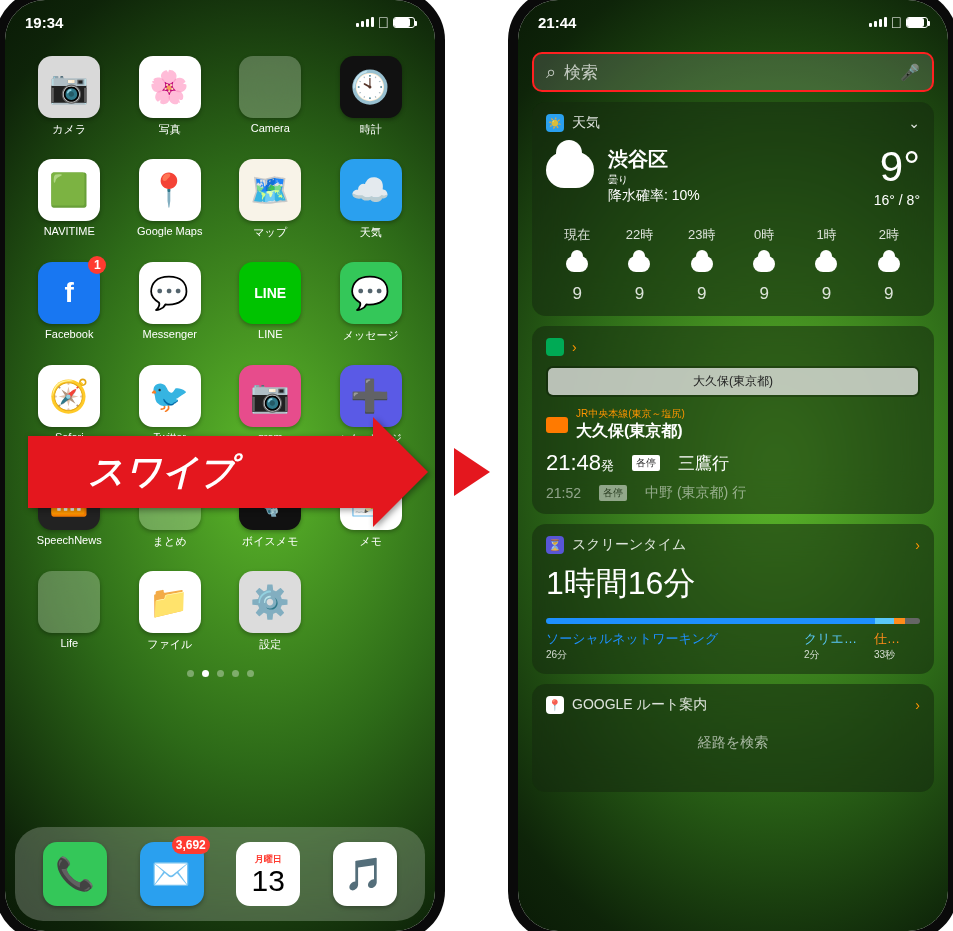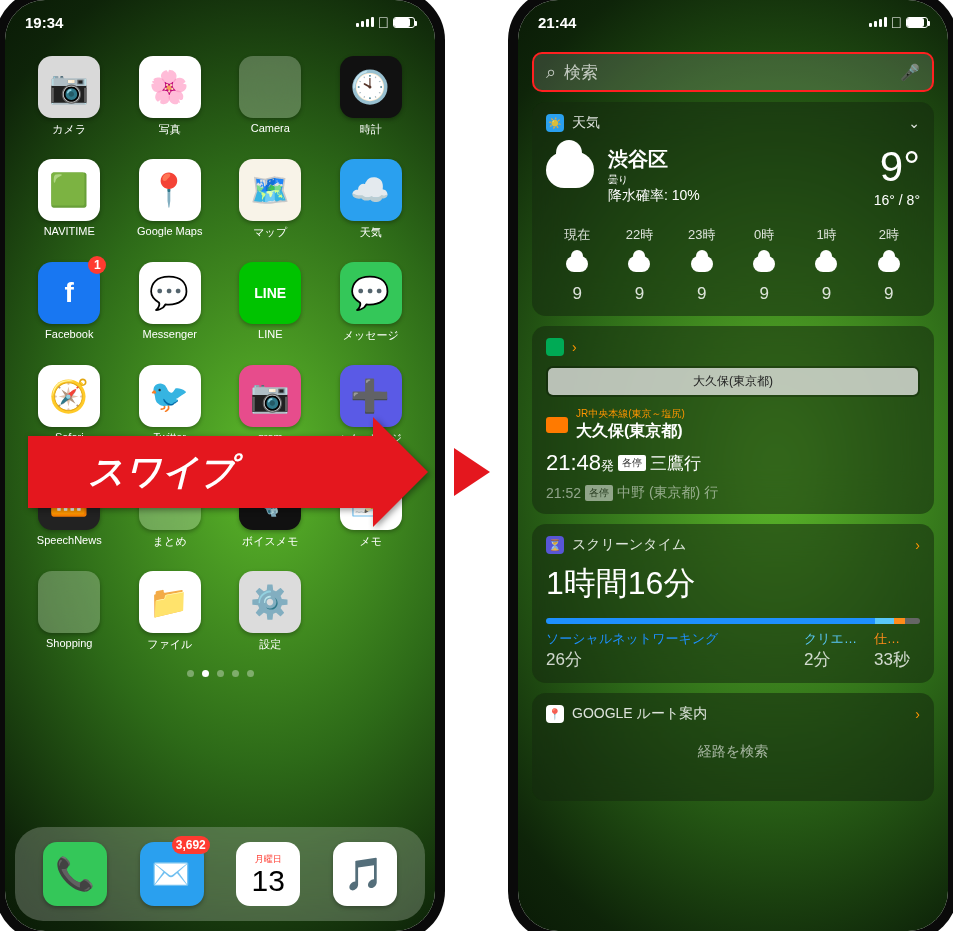--- a/index.html
+++ b/index.html
@@ -62,33 +62,33 @@
   .wtemp { text-align:right; font-weight:200; }
   .hourly { display:grid; grid-template-columns:repeat(6,1fr); text-align:center; margin-top:18px;
             font-size:13px; gap:8px 0; color:rgba(255,255,255,.85); }
   .minicloud { width:22px; height:16px; background:#fff; border-radius:10px; margin:4px auto; position:relative; }
   .minicloud::before{content:'';position:absolute;width:12px;height:12px;background:#fff;border-radius:50%;top:-6px;left:5px;}
   .tabs { display:flex; background:rgba(0,0,0,.25); border-radius:7px; padding:2px; margin-top:10px; font-size:12px; }
   .tabs div { flex:1; text-align:center; padding:5px 0; border-radius:5px; color:rgba(255,255,255,.8); }
   .tabs div.on { background:rgba(255,255,255,.7); color:#222; }
   .train { display:flex; align-items:center; gap:8px; margin-top:10px; }
   .train-ico { width:22px; height:16px; background:#ff7a00; border-radius:3px; position:relative; }
-  .dep { display:flex; align-items:center; gap:4px; margin-top:8px; font-size:17px; }
+  .dep { display:flex; align-items:center; gap:18px; margin-top:8px; font-size:17px; }
   .tag { background:#fff; color:#333; font-size:10px; padding:1px 4px; border-radius:2px; }
   .stbar { height:6px; border-radius:3px; margin-top:12px;
            background:linear-gradient(90deg,#1e90ff 0 88%, #5ac8fa 88% 93%, #ff8c1a 93% 96%, #666 96% 100%); }
   .stlabels { display:flex; margin-top:6px; font-size:13px; }
   .stlabels div:nth-child(1){color:#1e90ff;flex:1}
   .stlabels div:nth-child(2){color:#5ac8fa;width:70px}
   .stlabels div:nth-child(3){color:#ff8c1a;width:46px}
-  .stsub { display:flex; font-size:17px; color:rgba(255,255,255,.8); }
+  .stsub { display:flex; font-size:10px; color:rgba(255,255,255,.8); }
   .stsub div:nth-child(1){flex:1} .stsub div:nth-child(2){width:70px} .stsub div:nth-child(3){width:46px}
   .cal { background:#fff; border-radius:14px; display:flex; flex-direction:column; align-items:center;
          justify-content:center; color:#000; width:64px; height:64px; }
-  .cal .d{color:#ff3b30;font-size:9px;font-weight:400} .cal .n{font-size:30px;font-weight:300;line-height:1}
+  .cal .d{color:#ff3b30;font-size:9px;font-weight:700} .cal .n{font-size:30px;font-weight:300;line-height:1}
 </style>
 </head>
 <body>
 
 <div class="phone left">
   <div class="status">
     <span>19:34</span>
     <div class="status-r">
       <span class="bars">
           <span></span>
@@ -208,21 +208,21 @@
           <span style="background: rgb(24, 119, 242);"></span>
           <span style="background: rgb(228, 64, 95);"></span>
           <span style="background: rgb(255, 0, 80);"></span>
           <span style="background: rgb(37, 211, 102);"></span>
           <span style="background: rgb(255, 204, 0);"></span>
           <span style="background: rgb(230, 0, 35);"></span>
           <span style="background: rgb(0, 185, 0);"></span>
           <span style="background: rgb(100, 65, 165);"></span>
           <span style="background: rgb(255, 69, 0);"></span>
         </div>
-        <span>Shopping</span>
+        <span>Life</span>
       </div>
       <div class="app">
         <div class="ico" style="background: rgb(255, 255, 255);">📁</div>
         <span>ファイル</span>
       </div>
       <div class="app">
         <div class="ico" style="background: rgb(220, 220, 220);">⚙️</div>
         <span>設定</span>
       </div>
     </div>

